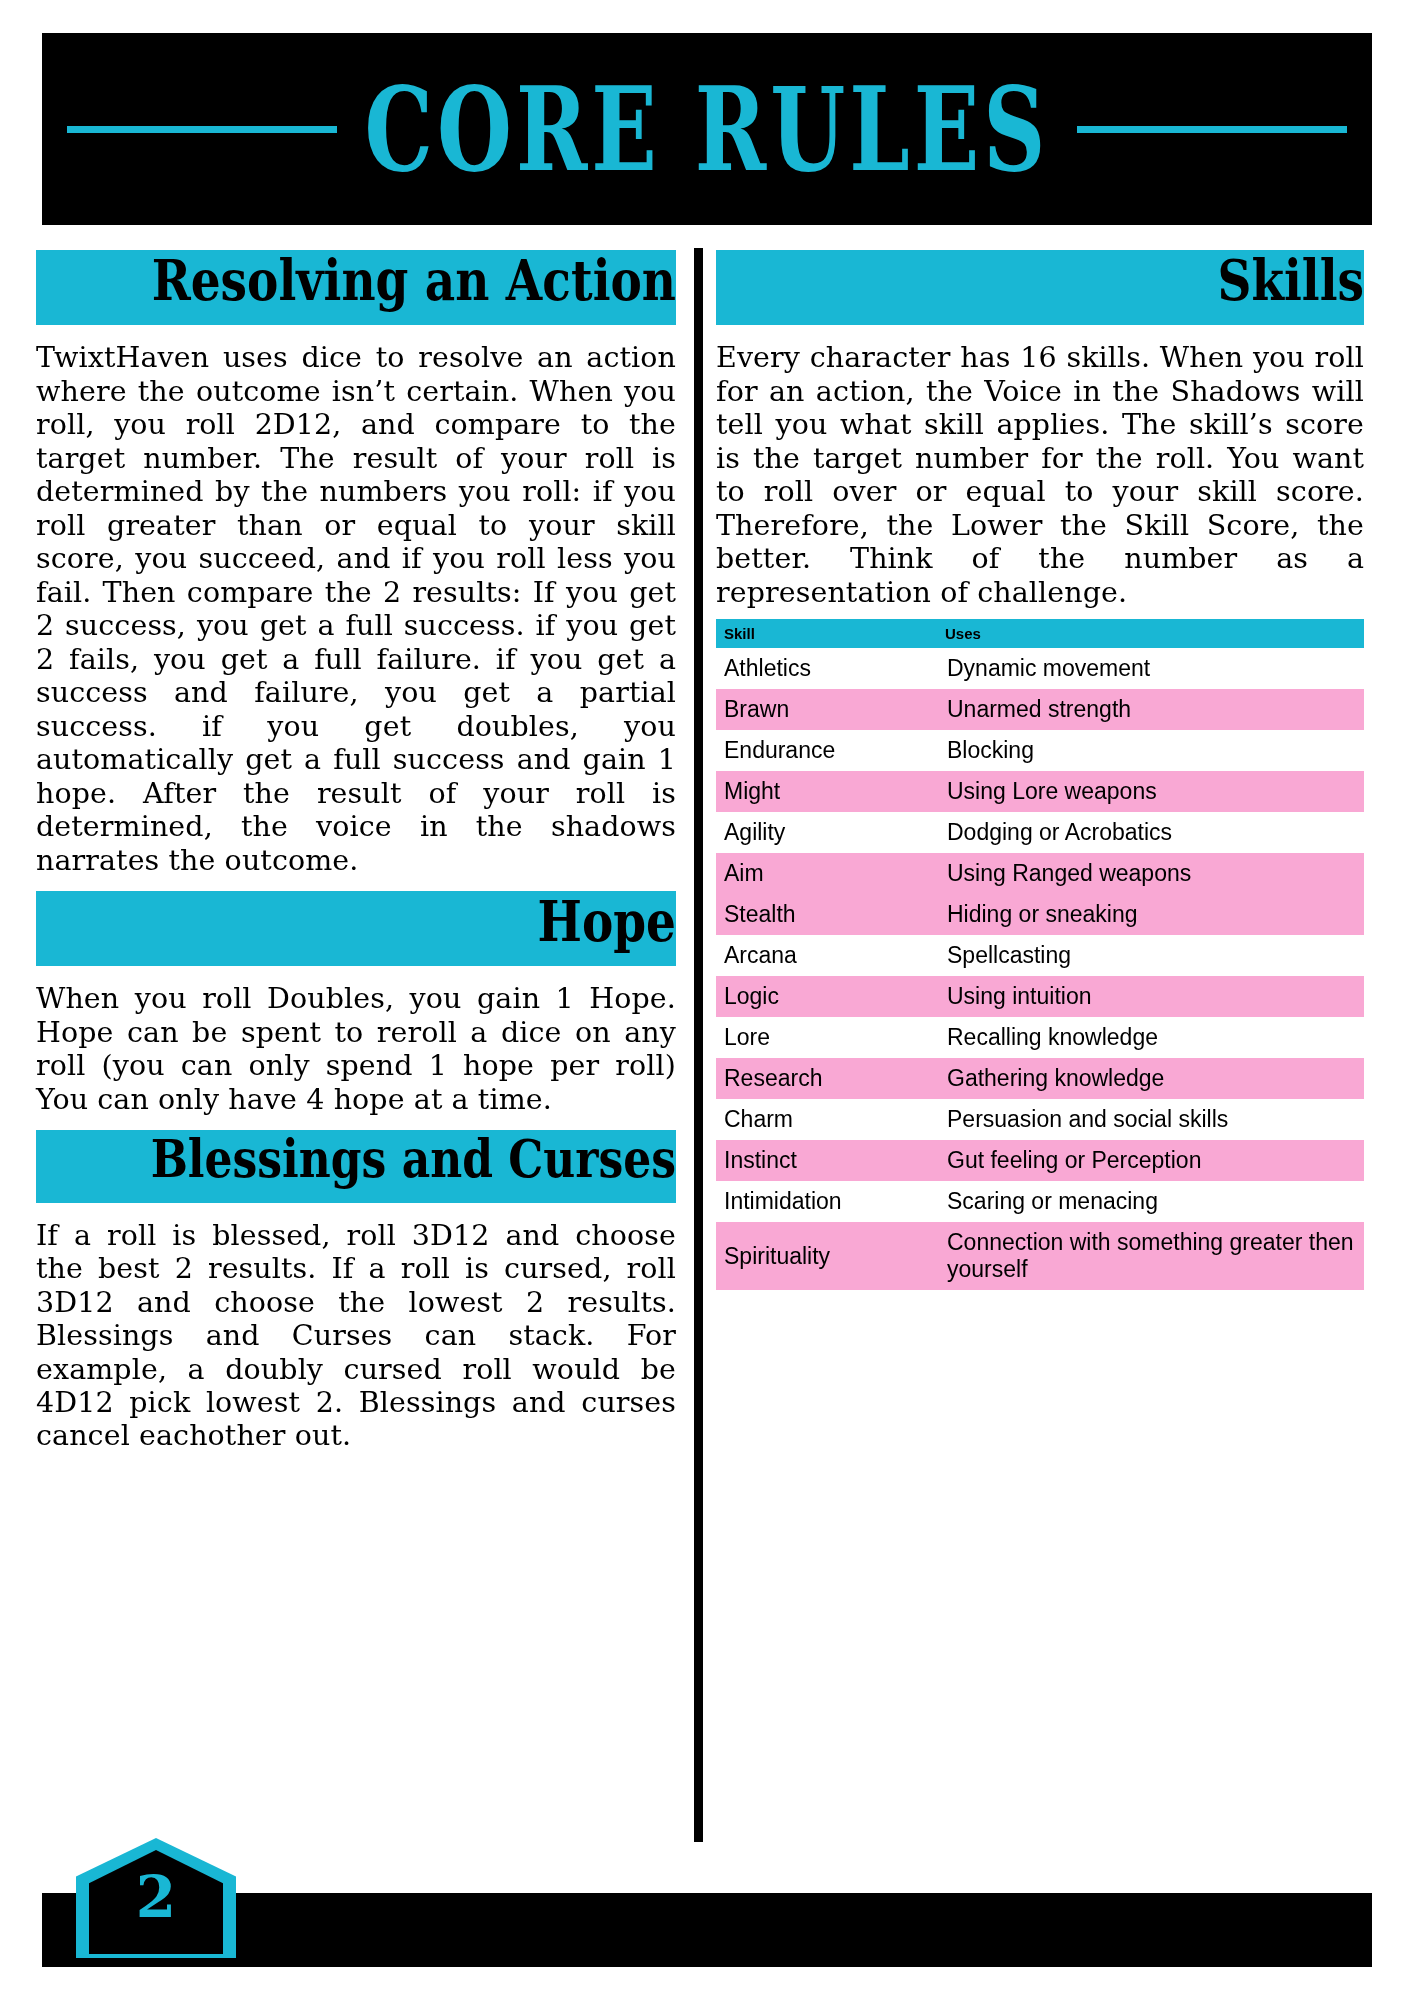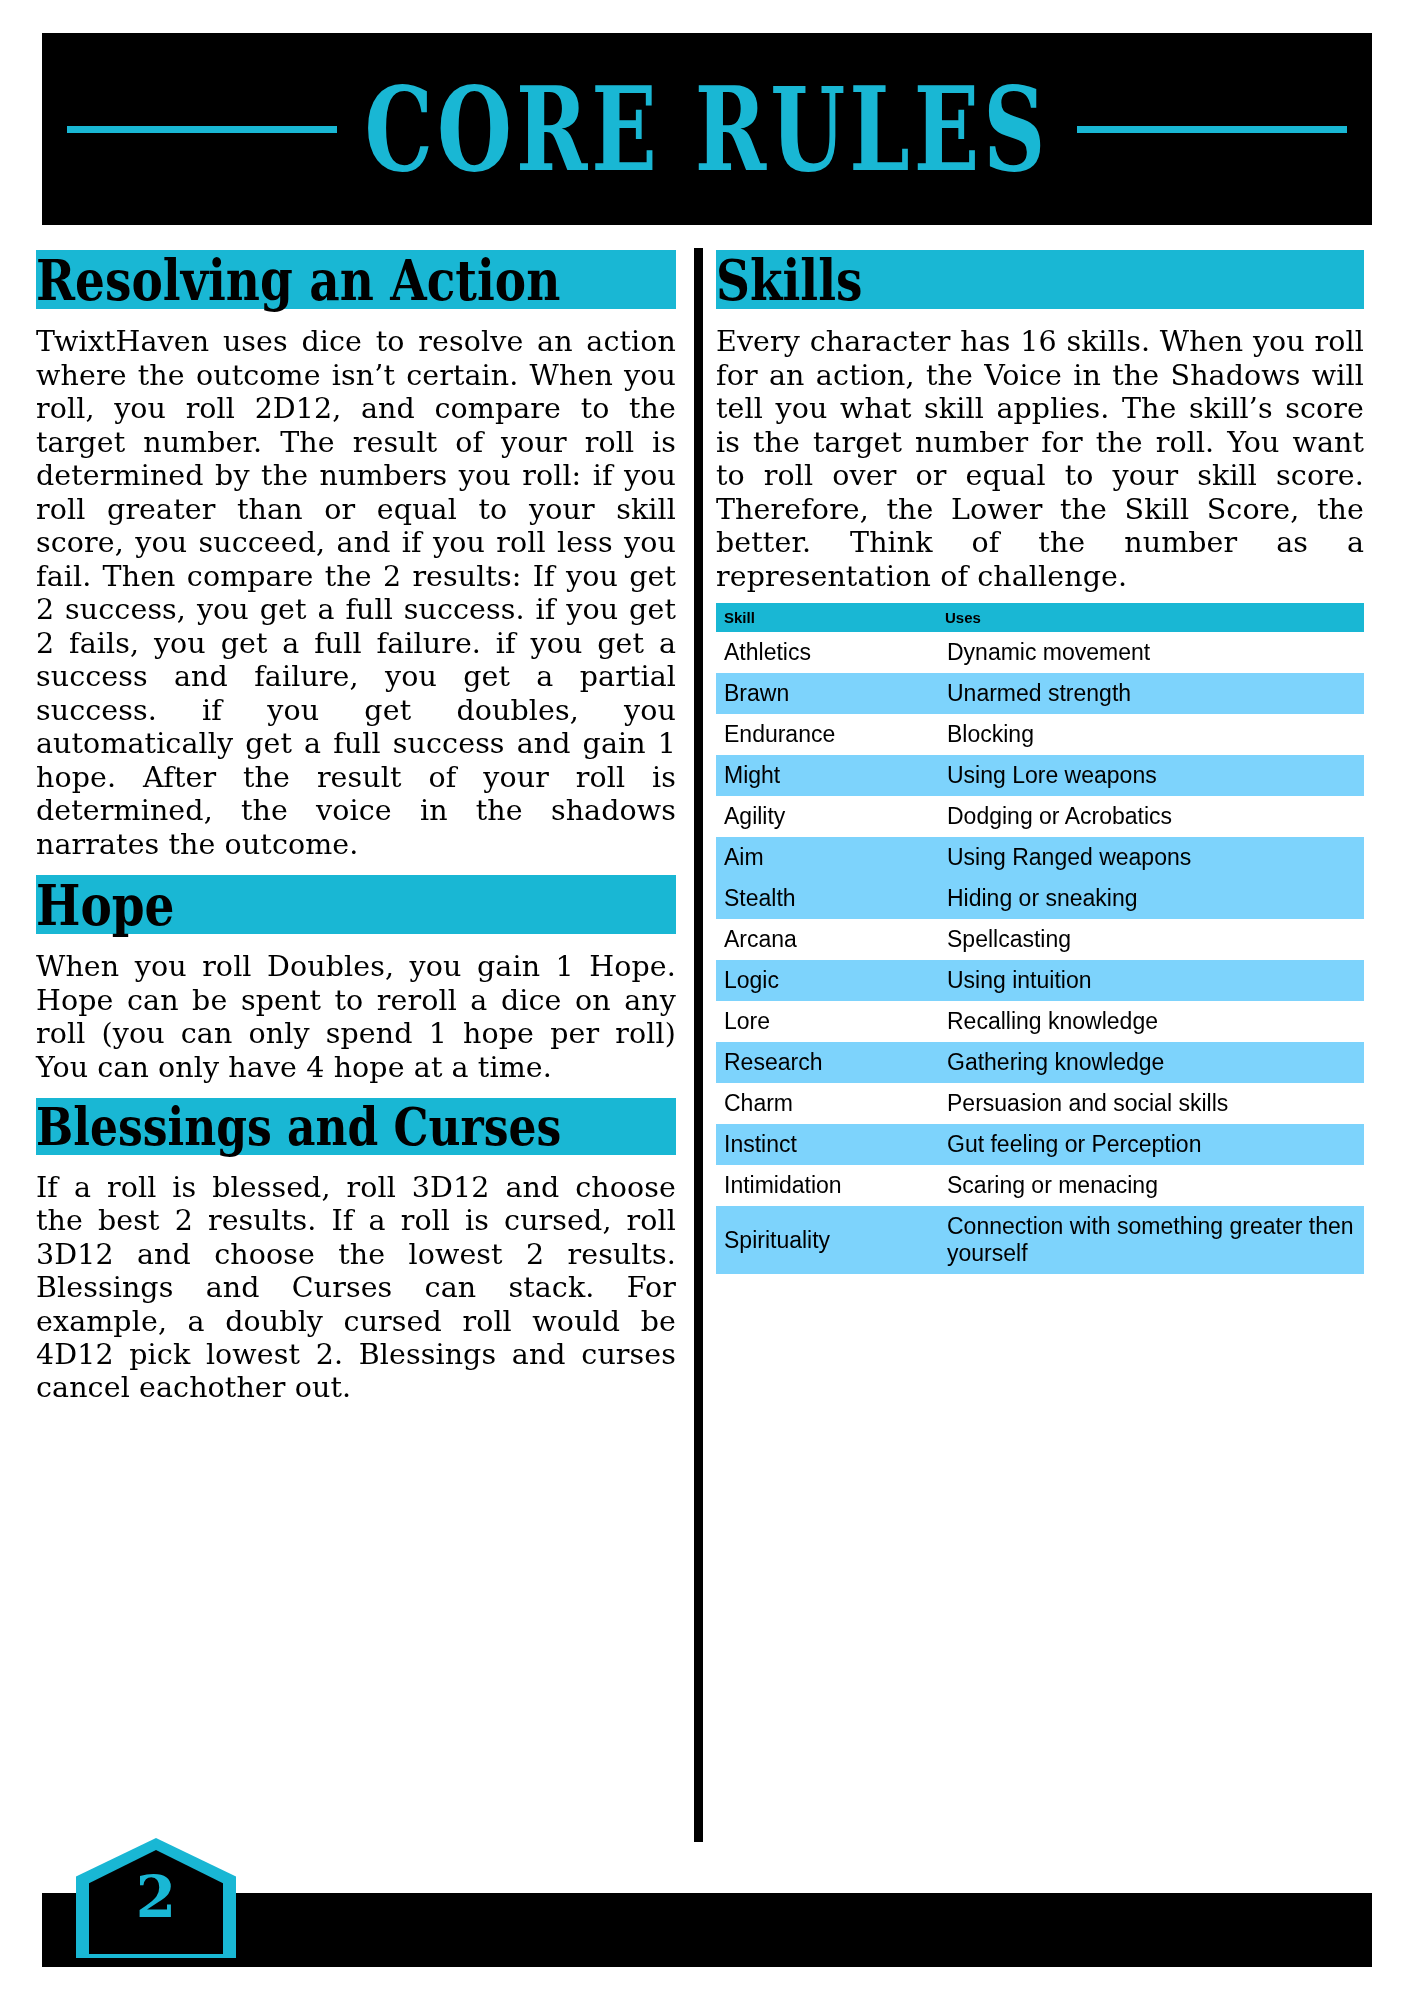--- a/index.html
+++ b/index.html
@@ -78,22 +78,22 @@
     left: 694px;
     top: 248px;
     width: 9px;
     height: 1594px;
     background: #000000;
   }
 
   
   .sec-head {
     background: #19b7d4;
-    text-align: left;
-    padding: 6px 0 4px 0;
+    text-align: right;
+    padding: 6px 0 20px 0;
     margin-bottom: 8px;
   }
   .sec-head span {
     font-family: "DejaVu Serif", serif;
     font-weight: bold;
     font-size: 47px;
     color: #000000;
     line-height: 1.05;
     display: inline-block;
     transform: scaleY(1.18);
@@ -130,21 +130,21 @@
   }
   .skills-table th.col-skill { width: 205px; }
   .skills-table td {
     font-size: 23px;
     font-weight: normal;
     color: #000000;
     padding: 7px 8px;
     vertical-align: middle;
   }
   .skills-table tr.odd td { background: #ffffff; }
-  .skills-table tr.even td { background: #7dd3fc; }
+  .skills-table tr.even td { background: #f9a8d4; }
   .skills-table td.uses { padding-left: 10px; }
 
   
   .footer-bar {
     position: absolute;
     left: 42px;
     top: 1893px;
     width: 1330px;
     height: 74px;
     background: #000000;

